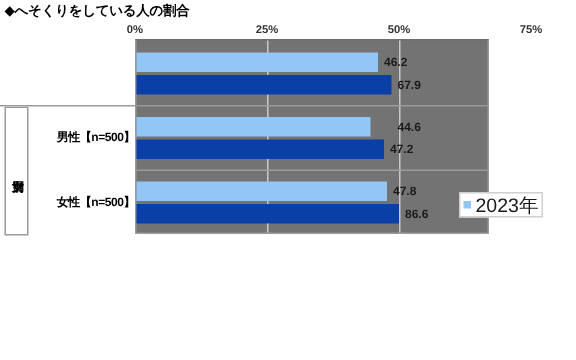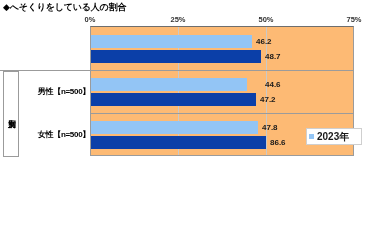--- a/index.html
+++ b/index.html
@@ -44,26 +44,26 @@
     color: #333333;
     transform: translateX(-50%);
     white-space: nowrap;
   }
 
   
   .plot-frame {
     position: absolute;
     left: 90px;
     top: 26px;
-    width: 264px;
+    width: 236px;
     height: 130px;
     border: 1px solid #9b9b9b;
     border-top: 1px solid #6e6e6e;
     box-sizing: border-box;
-    background: #fdba74;
+    background: #737373;
   }
   .gridline {
     position: absolute;
     top: 0;
     bottom: 0;
     width: 1px;
     background: #c9c9c9;
   }
 
   
@@ -162,22 +162,22 @@
   }
   .legend-swatch {
     width: 5px;
     height: 5px;
     margin-right: 3px;
     flex: 0 0 auto;
   }
   .legend-swatch.y2023 { background: #93C5F5; }
   .legend-swatch.y2024 { background: #0B3FA8; }
   .legend-text {
-    font-size: 10px;
-    font-weight: bold;
+    font-size: 13px;
+    font-weight: normal;
     color: #1a1a1a;
     white-space: nowrap;
   }
 </style>
 </head>
 <body>
 
 <div class="chart-title">◆へそくりをしている人の割合</div>
 
 <div class="axis-labels">
@@ -192,21 +192,21 @@
   <div class="gridline" style="left:87px;"></div>
   <div class="gridline" style="left:175px;"></div>
 
   <div class="band-sep" style="top:43px;"></div>
   <div class="band-sep" style="top:86px;"></div>
 
   <div class="bar y2023" style="top: 8px; width: 161px;"></div>
   <div class="bar-value" style="top: 8px; left: 165px;">46.2</div>
 
   <div class="bar y2024" style="top: 23px; width: 170px;"></div>
-  <div class="bar-value" style="top: 23px; left: 174px;">48.7</div>
+  <div class="bar-value" style="top: 23px; left: 174px;">67.9</div>
 
   <div class="bar y2023" style="top: 51px; width: 156px;"></div>
   <div class="bar-value" style="top: 51px; left: 174px;">44.6</div>
 
   <div class="bar y2024" style="top: 66px; width: 165px;"></div>
   <div class="bar-value" style="top: 66px; left: 169px; text-align: center;">47.2</div>
 
   <div class="bar y2023" style="top: 94px; width: 167px;"></div>
   <div class="bar-value" style="top: 94px; left: 171px;">47.8</div>
 

